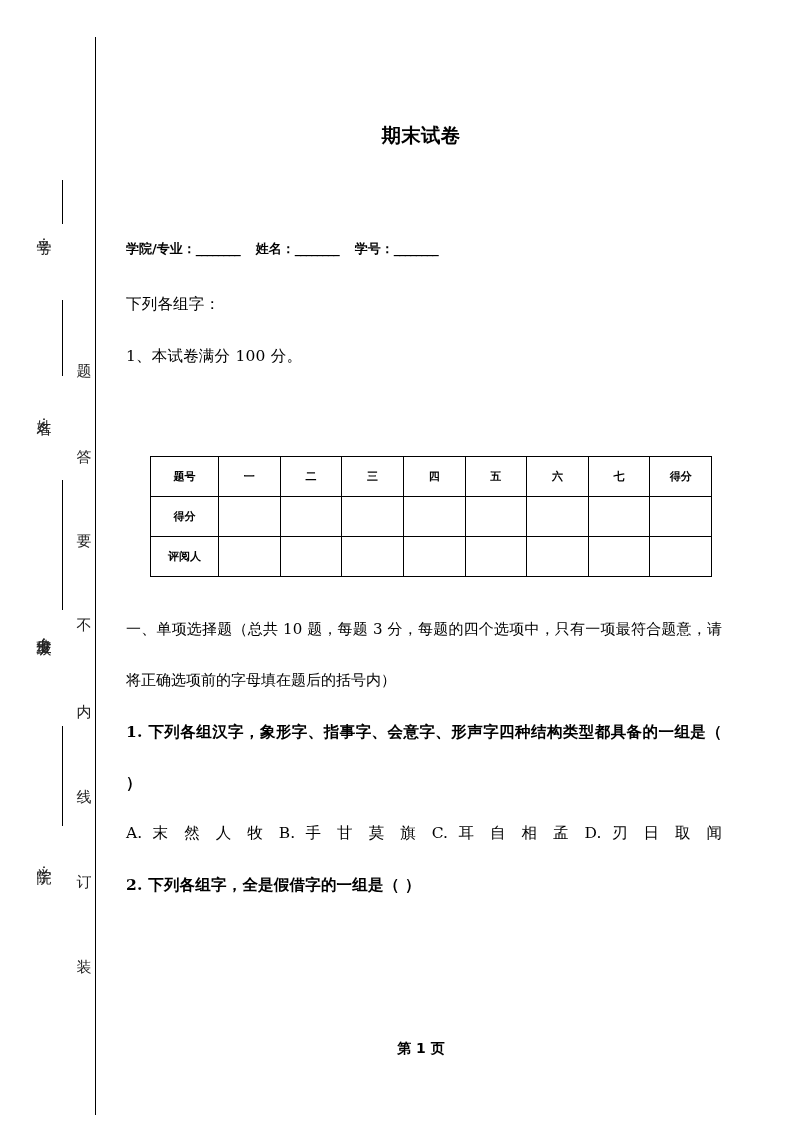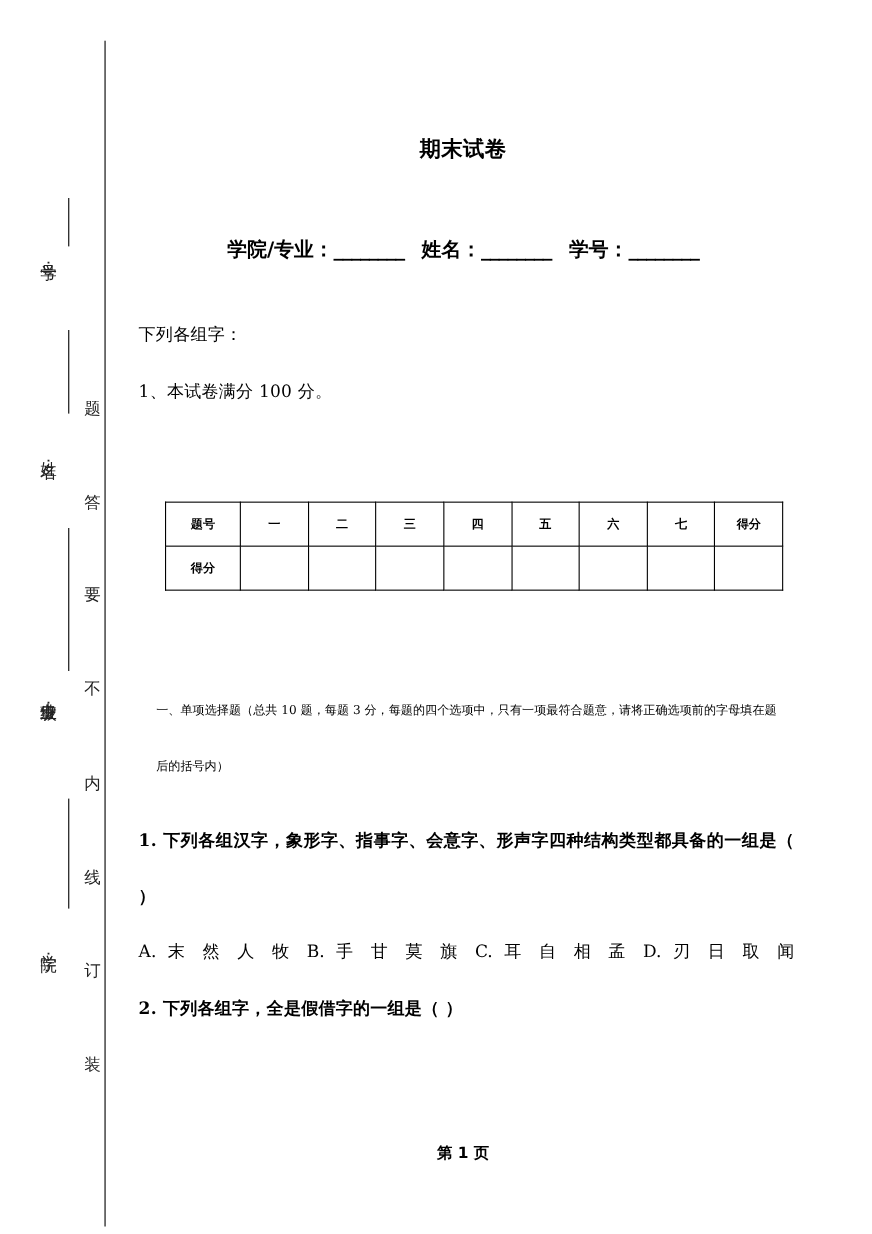--- a/index.html
+++ b/index.html
@@ -84,26 +84,26 @@
   }
   .title-wrap {
     position: absolute;
     left: 0;
     top: 118px;
     width: 590px;
   }
   .form-line {
     position: absolute;
     left: 0;
-    top: 215px;
-    width: 590px;
-    text-align: center;
+    top: 240px;
+    width: 590px;
+    text-align: left;
     font-family: "DejaVu Sans", "Liberation Sans", sans-serif;
     font-weight: bold;
-    font-size: 18px;
+    font-size: 13px;
     white-space: nowrap;
   }
   .form-line .blank {
     letter-spacing: -1px;
   }
   .form-line .gap { display: inline-block; width: 16px; }
 
   .notice-wrap {
     position: absolute;
     left: 0;
@@ -154,25 +154,25 @@
   .q-para {
     margin: 0;
     font-size: 15.5px;
     line-height: 51px;
     letter-spacing: 0.2px;
     text-align: justify;
     text-align-last: left;
     font-weight: bold;
   }
   .sec-head {
-    font-size: 11px;
+    font-size: 15px;
     line-height: 51px;
     text-align: justify;
     text-align-last: left;
-    margin: 16px;
+    margin: 0;
   }
   .opt-line {
     font-size: 15.5px;
     line-height: 51px;
     margin: 0;
     text-align: justify;
     text-align-last: justify;
     white-space: normal;
   }
 
@@ -266,20 +266,31 @@
             <td>得分</td>
             <td></td>
             <td></td>
             <td></td>
             <td></td>
             <td></td>
             <td></td>
             <td></td>
             <td></td>
           </tr>
+          <tr>
+            <td>评阅人</td>
+            <td></td>
+            <td></td>
+            <td></td>
+            <td></td>
+            <td></td>
+            <td></td>
+            <td></td>
+            <td></td>
+          </tr>
         </tbody>
       </table>
     </div>
 
     <div class="questions">
       <p class="sec-head">一、单项选择题（总共 10 题，每题 3 分，每题的四个选项中，只有一项最符合题意，请将正确选项前的字母填在题后的括号内）</p>
       <p class="q-para">1. 下列各组汉字，象形字、指事字、会意字、形声字四种结构类型都具备的一组是（  ）</p>
       <p class="opt-line">A. 末 然 人 牧  B. 手 甘 莫 旗  C. 耳 自 相 孟  D. 刃 日 取 闻</p>
       <p class="q-para">2. 下列各组字，全是假借字的一组是（  ）</p>
     </div>

